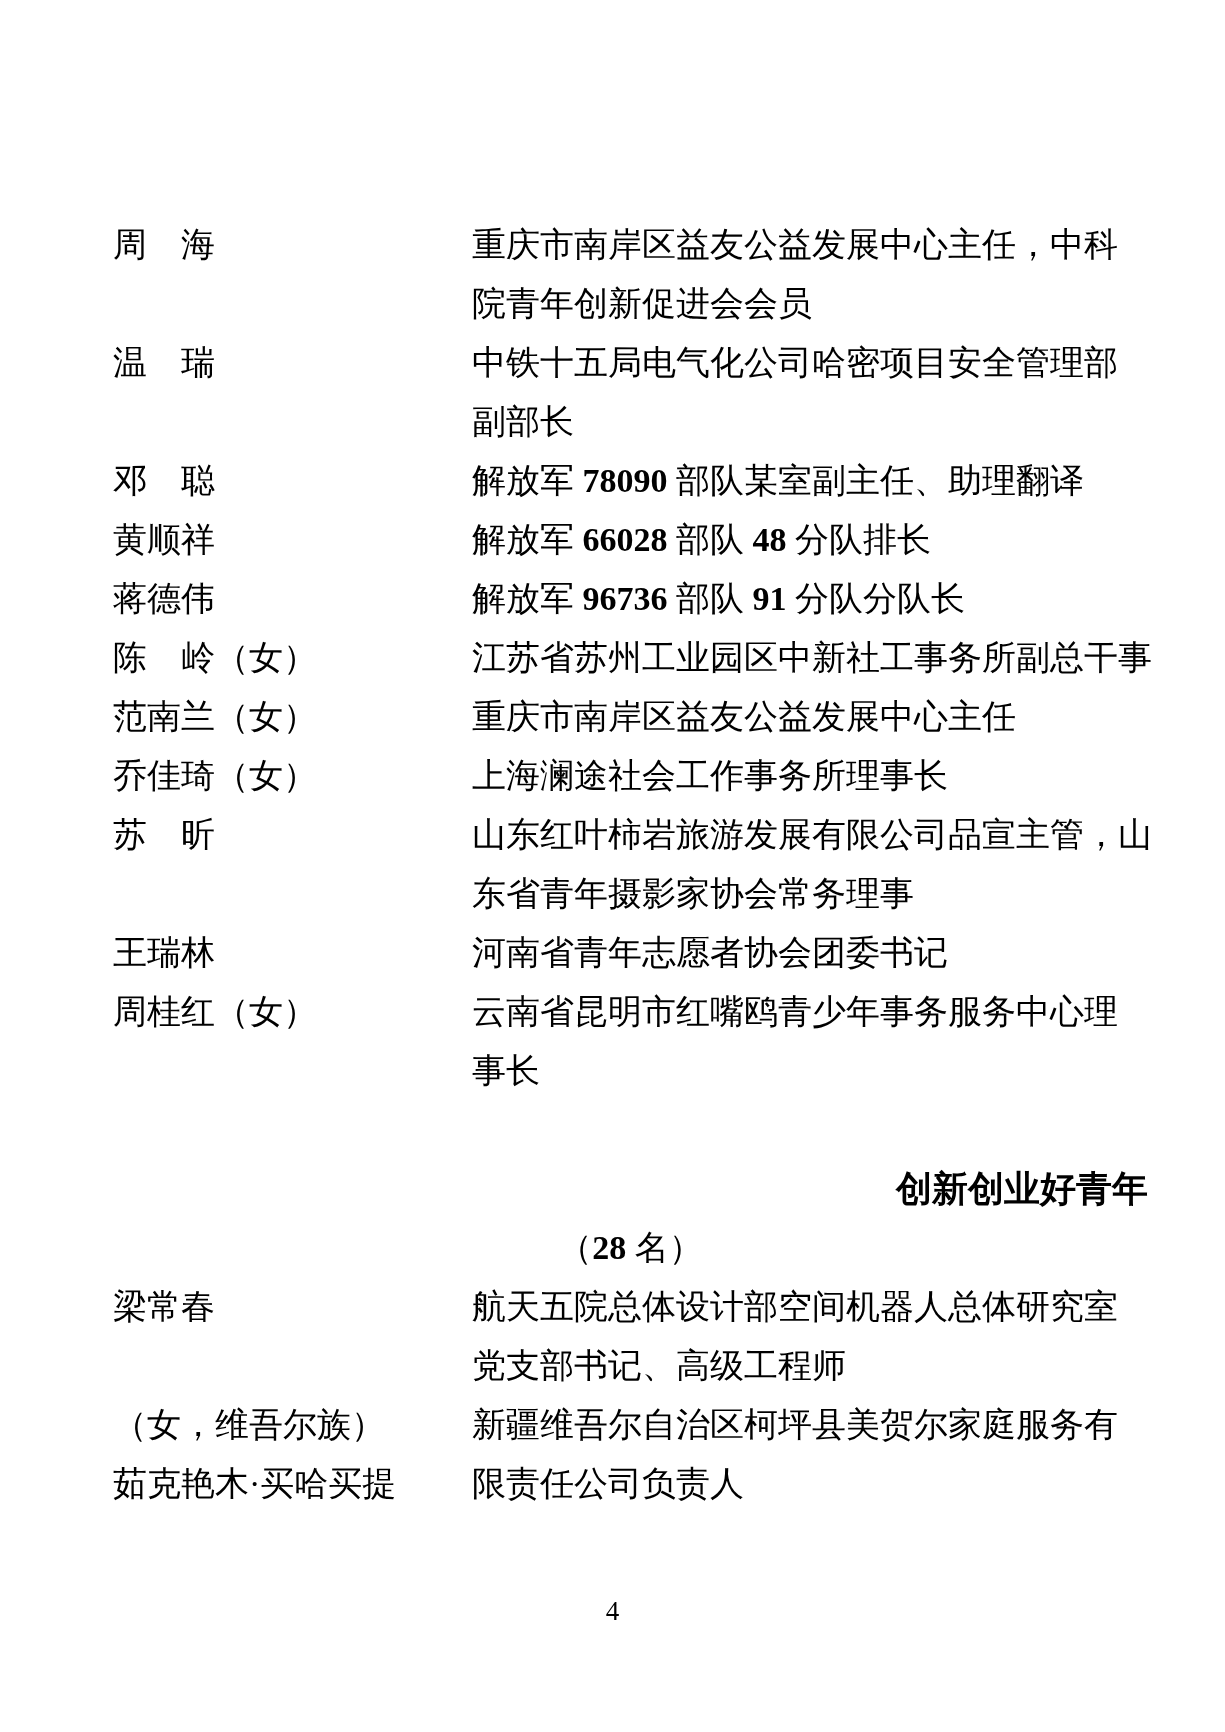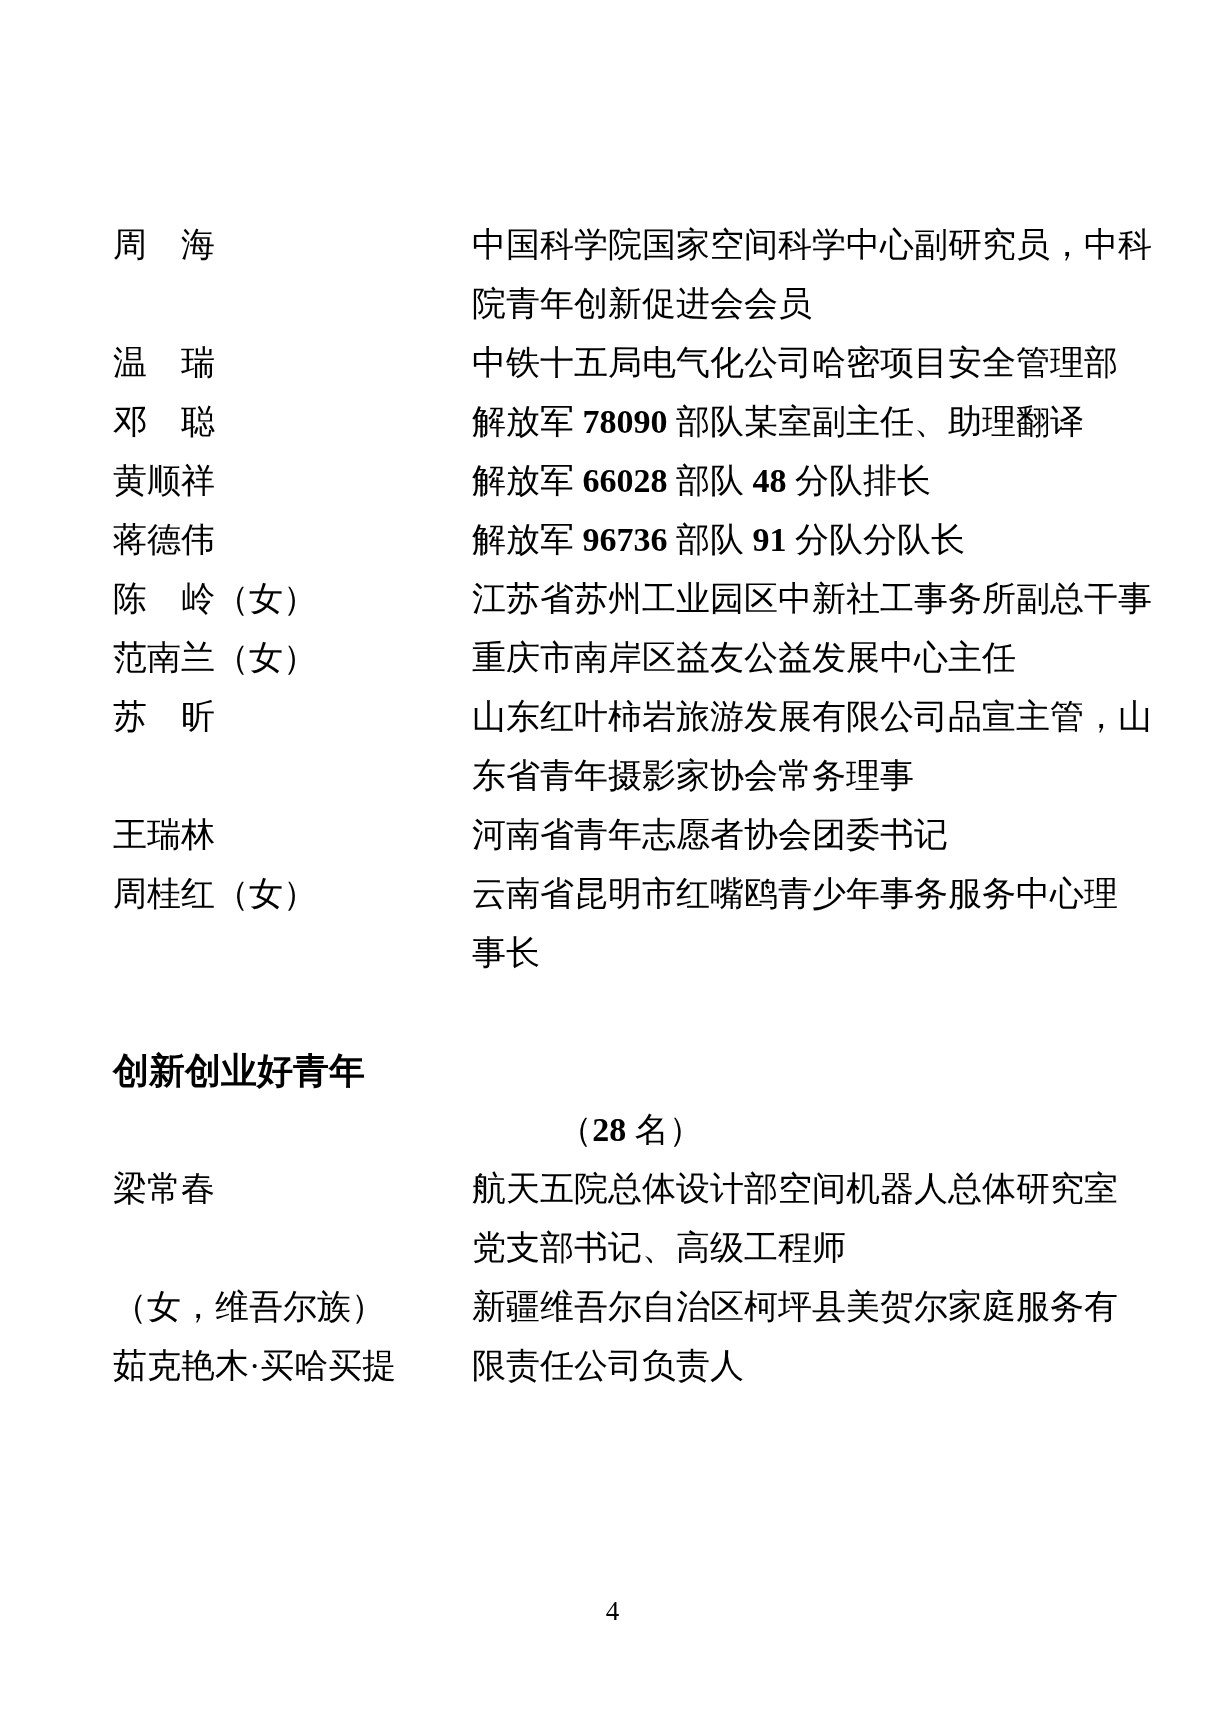--- a/index.html
+++ b/index.html
@@ -20,21 +20,21 @@
     top: 215px;
     width: 1035px;
   }
   .row { display: flex; align-items: flex-start; }
   .name-cell { flex: 0 0 359px; width: 359px; }
   .desc-cell { flex: 1 1 auto; }
   .line { white-space: nowrap; }
   .b { font-weight: 700; }
   .heading {
     margin-top: 59px;
-    text-align: left;
+    text-align: right;
     font-family: "Liberation Sans", "DejaVu Sans", sans-serif;
     font-weight: 700;
     font-size: 36px;
     line-height: 59px;
   }
   .count {
     text-align: center;
     line-height: 59px;
     font-family: Liberation Serif, serif;
   }
@@ -52,30 +52,31 @@
 <body>
 
 <div class="page">
   <div class="content">
     <div id="list1">
         <div class="row">
           <div class="name-cell">
             <div class="line">周　海</div>
           </div>
           <div class="desc-cell">
-            <div class="line"><span>中国科学院国家空间科学中心副研究员，中科</span></div>
+            <div class="line"><span>重庆市南岸区益友公益发展中心主任，中科</span></div>
             <div class="line"><span>院青年创新促进会会员</span></div>
           </div>
         </div>
         <div class="row">
           <div class="name-cell">
             <div class="line">温　瑞</div>
           </div>
           <div class="desc-cell">
             <div class="line"><span>中铁十五局电气化公司哈密项目安全管理部</span></div>
+            <div class="line"><span>副部长</span></div>
           </div>
         </div>
         <div class="row">
           <div class="name-cell">
             <div class="line">邓　聪</div>
           </div>
           <div class="desc-cell">
             <div class="line"><span>解放军 </span><span class="b">78090</span><span> 部队某室副主任、助理翻译</span></div>
           </div>
         </div>
@@ -102,20 +103,28 @@
           <div class="desc-cell">
             <div class="line"><span>江苏省苏州工业园区中新社工事务所副总干事</span></div>
           </div>
         </div>
         <div class="row">
           <div class="name-cell">
             <div class="line">范南兰（女）</div>
           </div>
           <div class="desc-cell">
             <div class="line"><span>重庆市南岸区益友公益发展中心主任</span></div>
+          </div>
+        </div>
+        <div class="row">
+          <div class="name-cell">
+            <div class="line">乔佳琦（女）</div>
+          </div>
+          <div class="desc-cell">
+            <div class="line"><span>上海澜途社会工作事务所理事长</span></div>
           </div>
         </div>
         <div class="row">
           <div class="name-cell">
             <div class="line">苏　昕</div>
           </div>
           <div class="desc-cell">
             <div class="line"><span>山东红叶柿岩旅游发展有限公司品宣主管，山</span></div>
             <div class="line"><span>东省青年摄影家协会常务理事</span></div>
           </div>

